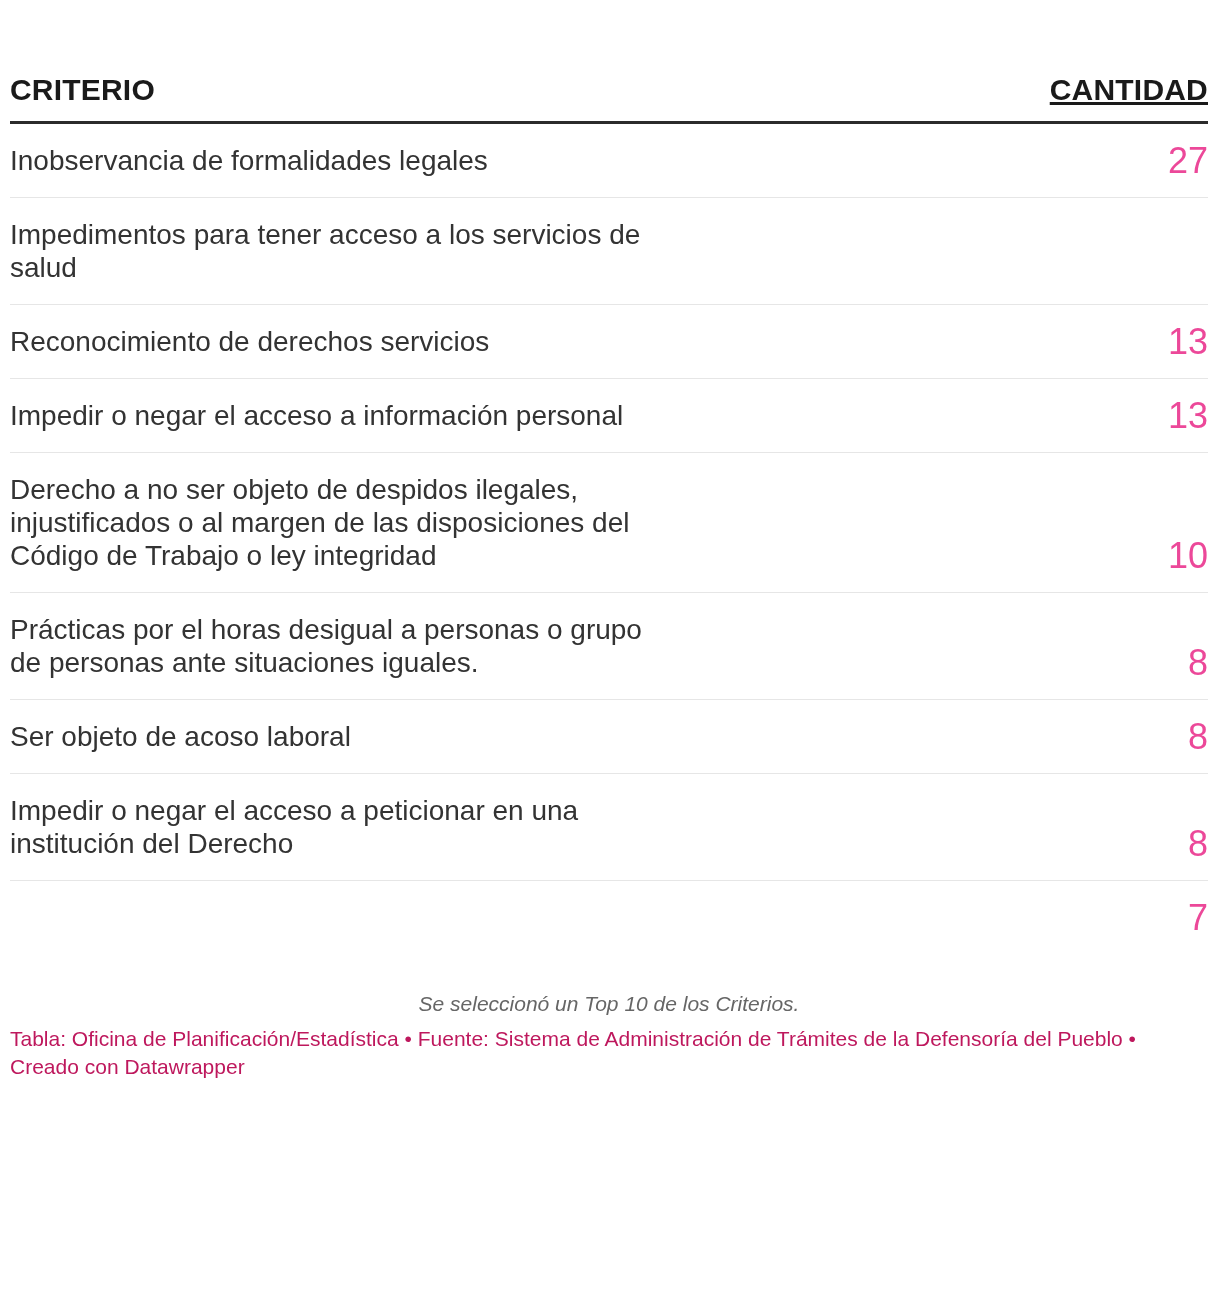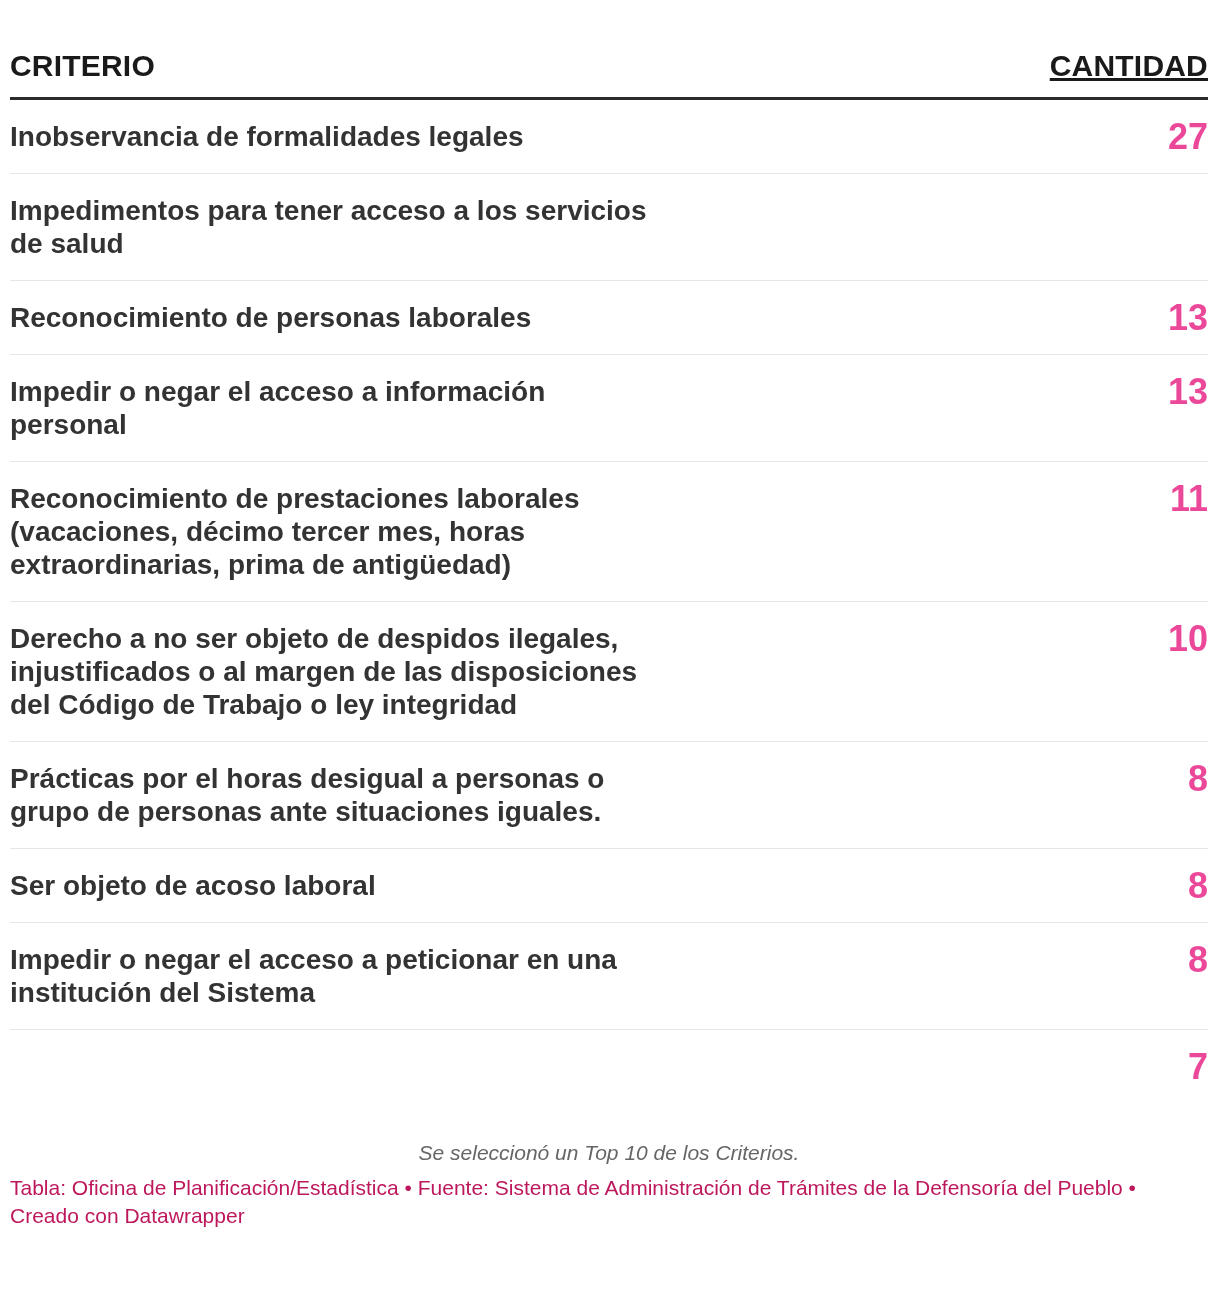--- a/index.html
+++ b/index.html
@@ -16,38 +16,37 @@
   }
   .chart {
     padding: 0 12px 0 10px;
     box-sizing: border-box;
   }
   
   .thead {
     display: flex;
     justify-content: space-between;
     align-items: flex-end;
-    padding: 48px 0 13px 0;
+    padding: 72px 0 13px 0;
     border-bottom: 3px solid #2b2b2b;
   }
   .th {
     font-size: 30px;
     line-height: 36px;
     font-weight: bold;
     color: #1a1a1a;
     letter-spacing: 0.2px;
   }
   .th-cantidad { text-align: center; text-decoration: underline; }
   
   .row {
     display: flex;
-    align-items: flex-start;
+    align-items: flex-end;
     padding: 20px 0;
     border-bottom: 1px solid #e6e6e6;
-    font-weight: bold;
   }
   .tbody .row:last-child { border-bottom: none; }
   .cell-criterio {
     width: 650px;
     max-width: 650px;
     font-size: 28px;
     line-height: 33px;
     color: #333333;
   }
   .cell-cantidad {
@@ -87,51 +86,47 @@
   <div class="row">
     <div class="cell-criterio">Inobservancia de formalidades legales</div>
     <div class="cell-cantidad">27</div>
   </div>
 
   <div class="row">
     <div class="cell-criterio">Impedimentos para tener acceso a los servicios de salud</div>
   </div>
 
   <div class="row">
-    <div class="cell-criterio">Reconocimiento de personas laborales</div>
+    <div class="cell-criterio">Reconocimiento de derechos servicios</div>
     <div class="cell-cantidad">13</div>
   </div>
 
   <div class="row">
     <div class="cell-criterio">Impedir o negar el acceso a información personal</div>
     <div class="cell-cantidad">13</div>
   </div>
 
-  <div class="row">
-    <div class="cell-criterio">Reconocimiento de prestaciones laborales (vacaciones, décimo tercer mes, horas extraordinarias, prima de antigüedad)</div>
-    <div class="cell-cantidad">11</div>
-  </div>
 
   <div class="row">
     <div class="cell-criterio">Derecho a no ser objeto de despidos ilegales, injustificados o al margen de las disposiciones del Código de Trabajo o ley integridad</div>
     <div class="cell-cantidad">10</div>
   </div>
 
   <div class="row">
     <div class="cell-criterio">Prácticas por el horas desigual a personas o grupo de personas ante situaciones iguales.</div>
     <div class="cell-cantidad">8</div>
   </div>
 
   <div class="row">
     <div class="cell-criterio">Ser objeto de acoso laboral</div>
     <div class="cell-cantidad">8</div>
   </div>
 
   <div class="row">
-    <div class="cell-criterio">Impedir o negar el acceso a peticionar en una institución del Sistema</div>
+    <div class="cell-criterio">Impedir o negar el acceso a peticionar en una institución del Derecho</div>
     <div class="cell-cantidad">8</div>
   </div>
 
   <div class="row">
     <div class="cell-cantidad">7</div>
   </div>
 </div>
 
   <div class="note">Se seleccionó un Top 10 de los Criterios.</div>
 

